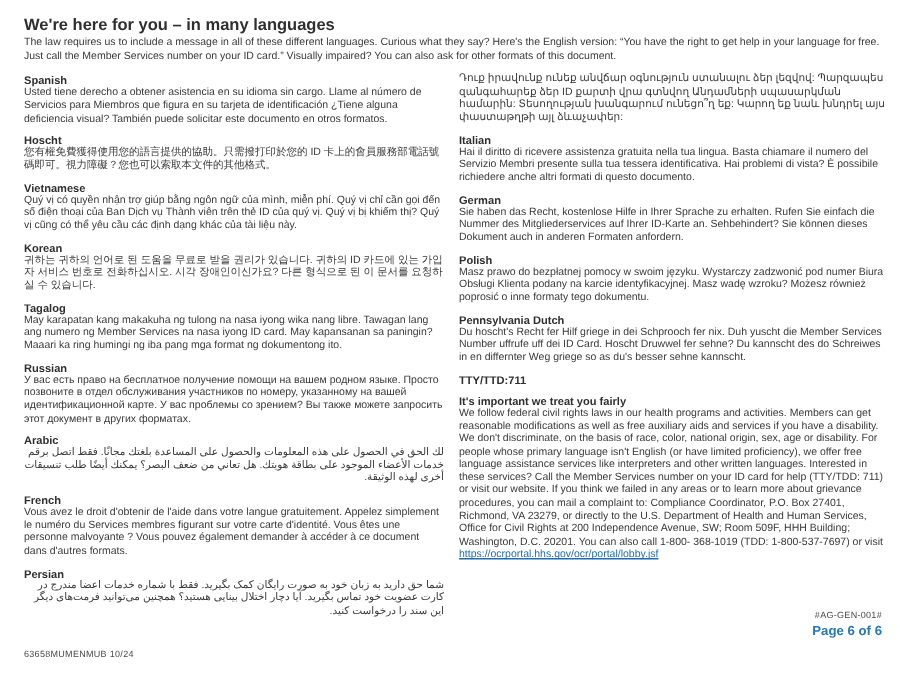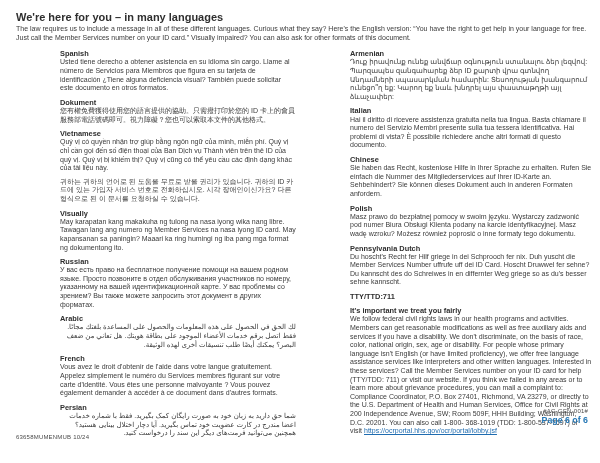--- a/index.html
+++ b/index.html
@@ -27,21 +27,21 @@
     line-height: 8.6px;
     margin-top: 1px;
   }
   .columns {
     display: flex;
     gap: 10px;
     margin-top: 7px;
   }
   .col-left  { width: 280px; flex: none; }
   .col-right { flex: 1; min-width: 0; }
-  .section { margin-bottom: 5px; margin-left: 44px; }
+  .section { margin-bottom: 5px; }
   .sec-heading {
     font-weight: bold;
     font-size: 7.4px;
     line-height: 9.2px;
     color: #2f2f2f;
   }
   .sec-body {
     font-size: 7px;
     line-height: 8.6px;
   }
@@ -80,32 +80,33 @@
   <div class="doc-title">We're here for you – in many languages</div>
   <div class="doc-intro">The law requires us to include a message in all of these different languages. Curious what they say? Here's the English version: “You have the right to get help in your language for free. Just call the Member Services number on your ID card.” Visually impaired? You can also ask for other formats of this document.</div>
 
   <div class="columns">
     <div class="col-left" id="col-left">
         <div class="section">
           <div class="sec-heading">Spanish</div>
           <div class="sec-body">Usted tiene derecho a obtener asistencia en su idioma sin cargo. Llame al número de Servicios para Miembros que figura en su tarjeta de identificación ¿Tiene alguna deficiencia visual? También puede solicitar este documento en otros formatos.</div>
         </div>
         <div class="section">
-          <div class="sec-heading">Dokument</div>
+          <div class="sec-heading">Hoscht</div>
           <div class="sec-body">您有權免費獲得使用您的語言提供的協助。只需撥打印於您的 ID 卡上的會員服務部電話號碼即可。視力障礙？您也可以索取本文件的其他格式。</div>
         </div>
         <div class="section">
           <div class="sec-heading">Vietnamese</div>
           <div class="sec-body">Quý vị có quyền nhận trợ giúp bằng ngôn ngữ của mình, miễn phí. Quý vị chỉ cần gọi đến số điện thoại của Ban Dịch vụ Thành viên trên thẻ ID của quý vị. Quý vị bị khiếm thị? Quý vị cũng có thể yêu cầu các định dạng khác của tài liệu này.</div>
         </div>
         <div class="section">
+          <div class="sec-heading">Korean</div>
           <div class="sec-body">귀하는 귀하의 언어로 된 도움을 무료로 받을 권리가 있습니다. 귀하의 ID 카드에 있는 가입자 서비스 번호로 전화하십시오. 시각 장애인이신가요? 다른 형식으로 된 이 문서를 요청하실 수 있습니다.</div>
         </div>
         <div class="section">
-          <div class="sec-heading">Visually</div>
+          <div class="sec-heading">Tagalog</div>
           <div class="sec-body">May karapatan kang makakuha ng tulong na nasa iyong wika nang libre. Tawagan lang ang numero ng Member Services na nasa iyong ID card. May kapansanan sa paningin? Maaari ka ring humingi ng iba pang mga format ng dokumentong ito.</div>
         </div>
         <div class="section">
           <div class="sec-heading">Russian</div>
           <div class="sec-body">У вас есть право на бесплатное получение помощи на вашем родном языке. Просто позвоните в отдел обслуживания участников по номеру, указанному на вашей идентификационной карте. У вас проблемы со зрением? Вы также можете запросить этот документ в других форматах.</div>
         </div>
         <div class="section">
           <div class="sec-heading">Arabic</div>
           <div class="sec-body" dir="rtl">لك الحق في الحصول على هذه المعلومات والحصول على المساعدة بلغتك مجانًا. فقط اتصل برقم خدمات الأعضاء الموجود على بطاقة هويتك. هل تعاني من ضعف البصر؟ يمكنك أيضًا طلب تنسيقات أخرى لهذه الوثيقة.</div>
         </div>
@@ -113,29 +114,28 @@
           <div class="sec-heading">French</div>
           <div class="sec-body">Vous avez le droit d'obtenir de l'aide dans votre langue gratuitement. Appelez simplement le numéro du Services membres figurant sur votre carte d'identité. Vous êtes une personne malvoyante ? Vous pouvez également demander à accéder à ce document dans d'autres formats.</div>
         </div>
         <div class="section">
           <div class="sec-heading">Persian</div>
           <div class="sec-body" dir="rtl">شما حق دارید به زبان خود به صورت رایگان کمک بگیرید. فقط با شماره خدمات اعضا مندرج در کارت عضویت خود تماس بگیرید. آیا دچار اختلال بینایی هستید؟ همچنین می‌توانید فرمت‌های دیگر این سند را درخواست کنید.</div>
         </div>
       </div>
     <div class="col-right" id="col-right">
         <div class="section">
-          <div class="sec-heading">Armenian</div>
           <div class="sec-body">Դուք իրավունք ունեք անվճար օգնություն ստանալու ձեր լեզվով: Պարզապես զանգահարեք ձեր ID քարտի վրա գտնվող Անդամների սպասարկման համարին: Տեսողության խանգարում ունեցո՞ղ եք: Կարող եք նաև խնդրել այս փաստաթղթի այլ ձևաչափեր:</div>
         </div>
         <div class="section">
           <div class="sec-heading">Italian</div>
           <div class="sec-body">Hai il diritto di ricevere assistenza gratuita nella tua lingua. Basta chiamare il numero del Servizio Membri presente sulla tua tessera identificativa. Hai problemi di vista? È possibile richiedere anche altri formati di questo documento.</div>
         </div>
         <div class="section">
-          <div class="sec-heading">Chinese</div>
+          <div class="sec-heading">German</div>
           <div class="sec-body">Sie haben das Recht, kostenlose Hilfe in Ihrer Sprache zu erhalten. Rufen Sie einfach die Nummer des Mitgliederservices auf Ihrer ID-Karte an. Sehbehindert? Sie können dieses Dokument auch in anderen Formaten anfordern.</div>
         </div>
         <div class="section">
           <div class="sec-heading">Polish</div>
           <div class="sec-body">Masz prawo do bezpłatnej pomocy w swoim języku. Wystarczy zadzwonić pod numer Biura Obsługi Klienta podany na karcie identyfikacyjnej. Masz wadę wzroku? Możesz również poprosić o inne formaty tego dokumentu.</div>
         </div>
         <div class="section">
           <div class="sec-heading">Pennsylvania Dutch</div>
           <div class="sec-body">Du hoscht's Recht fer Hilf griege in dei Schprooch fer nix. Duh yuscht die Member Services Number uffrufe uff dei ID Card. Hoscht Druwwel fer sehne? Du kannscht des do Schreiwes in en differnter Weg griege so as du's besser sehne kannscht.</div>
         </div>

